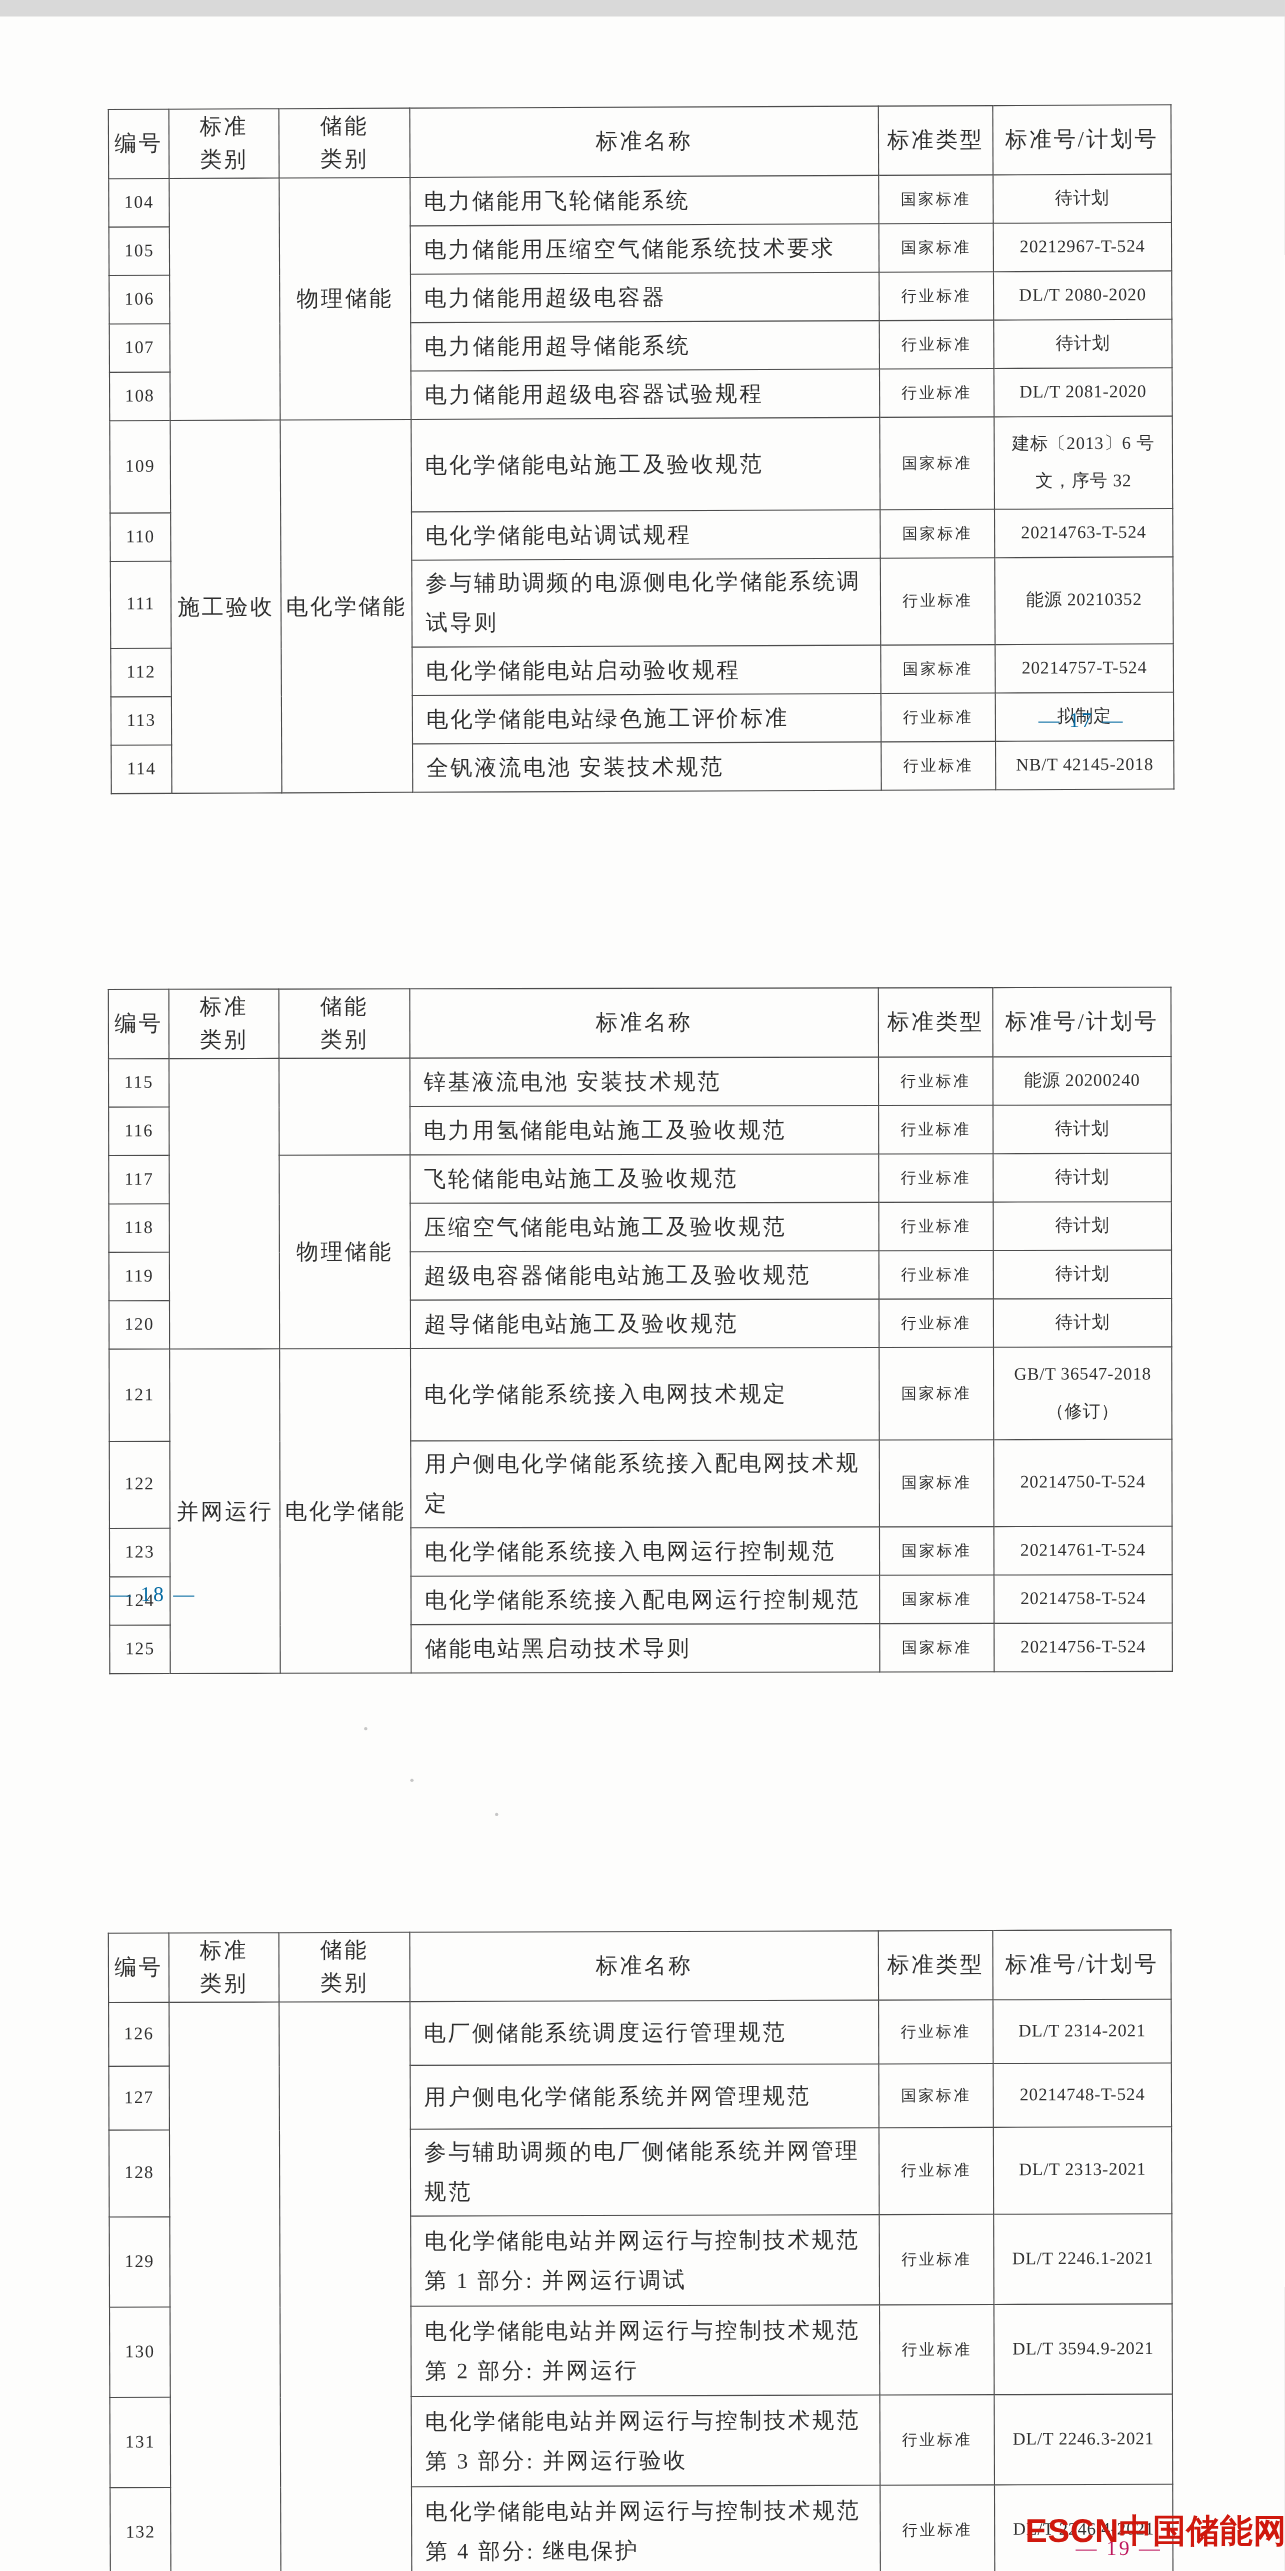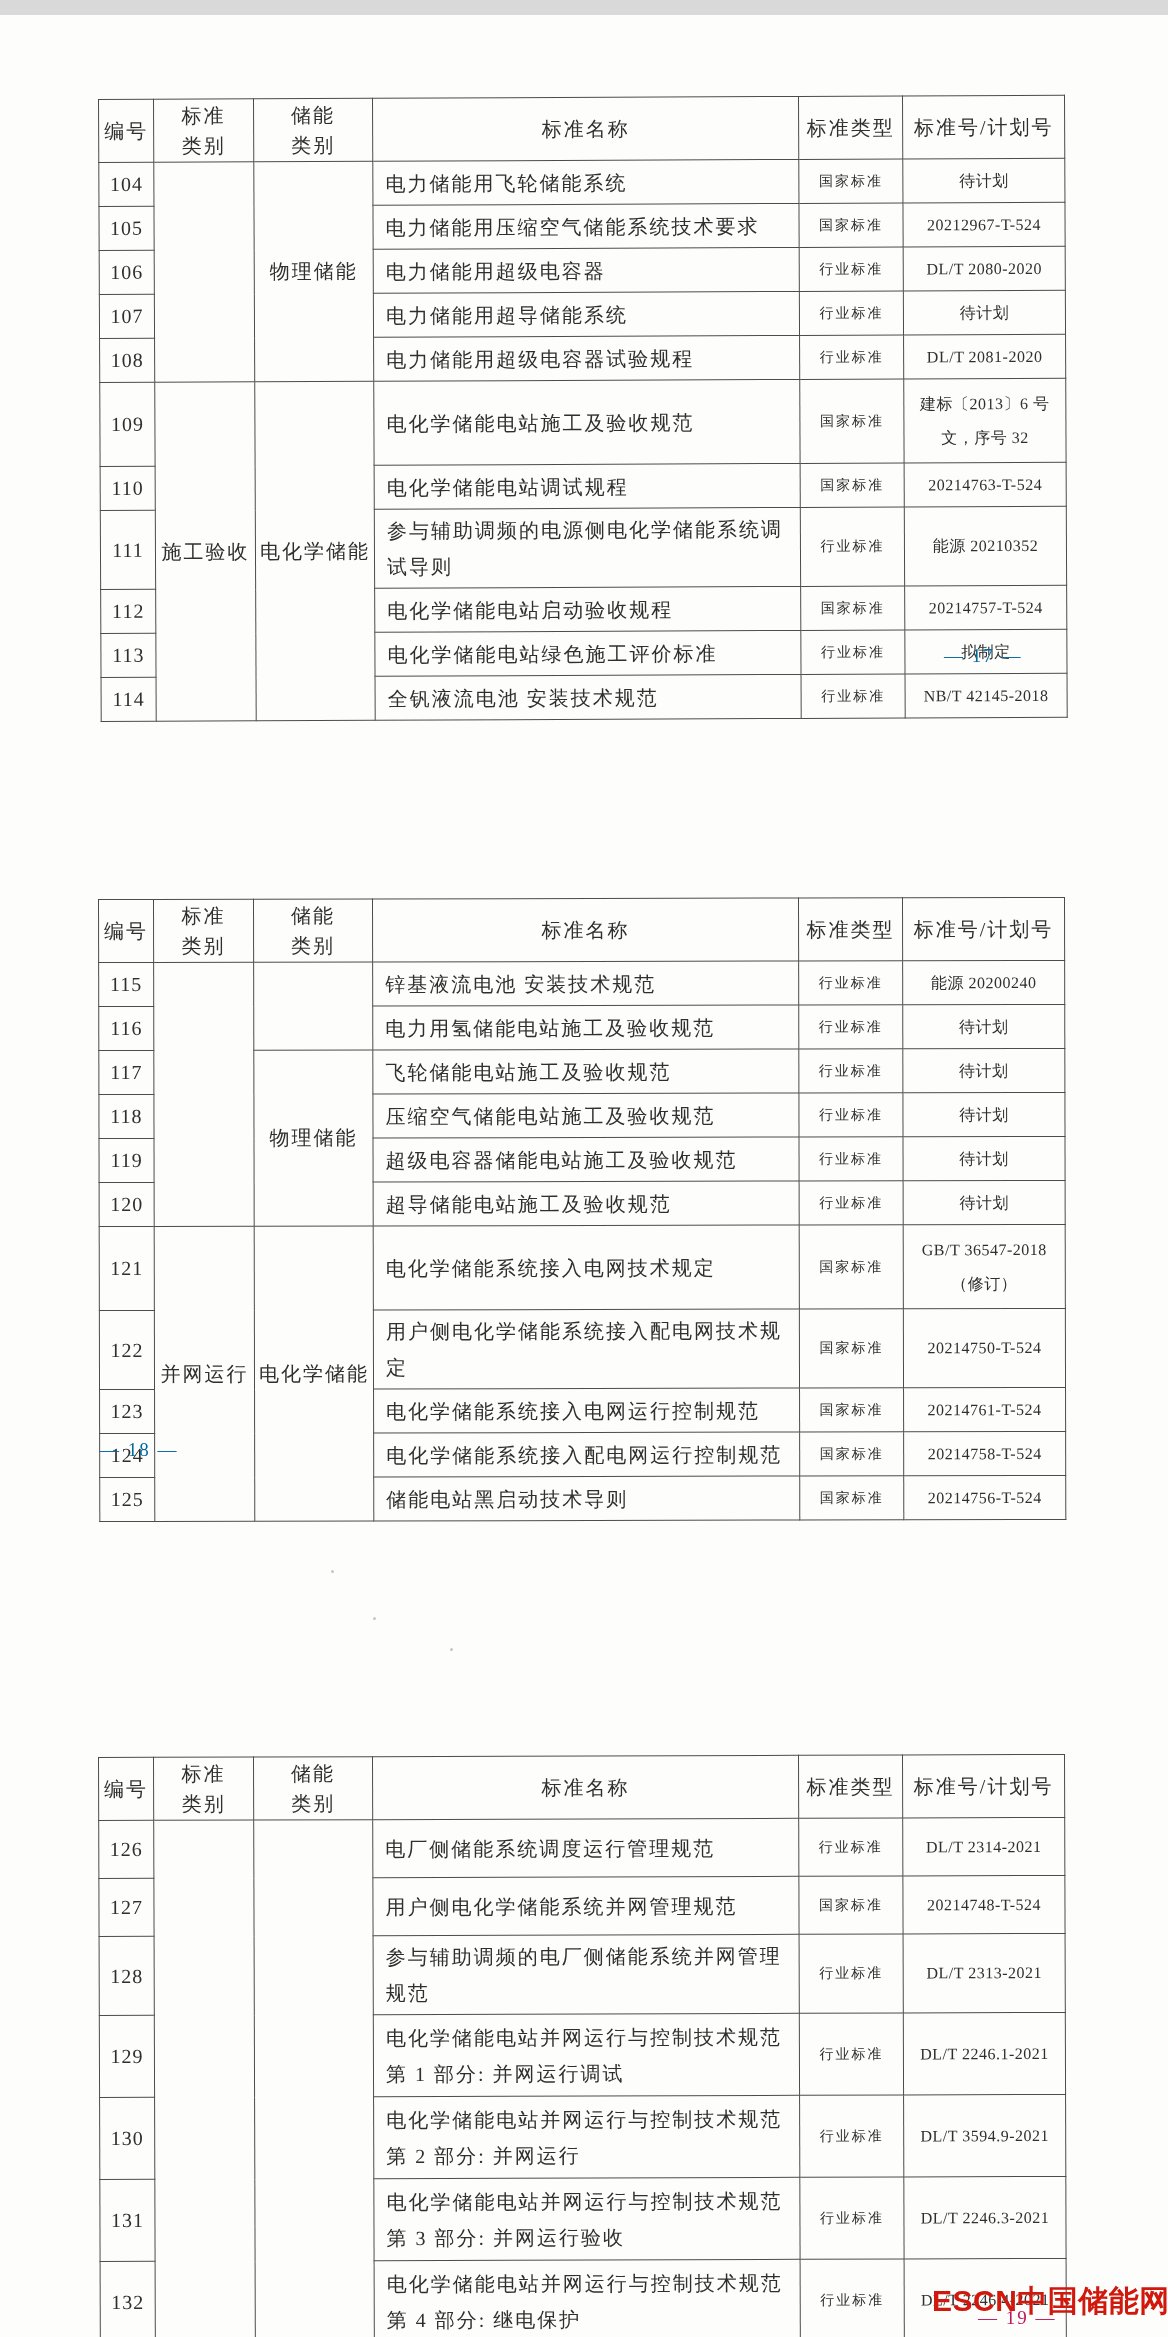--- a/index.html
+++ b/index.html
@@ -14,21 +14,21 @@
   }
   .t1{top:84px;transform:rotate(-0.25deg);}
   .t2{top:884px;transform:rotate(-0.12deg);}
   .t3{top:1742px;transform:rotate(-0.18deg);}
   th,td{
     border:1px solid #4c4c4c;text-align:center;vertical-align:middle;
     padding:0;font-weight:normal;overflow:hidden;
   }
   th{font-size:20px;letter-spacing:2px;line-height:30px;height:62px;white-space:pre-line;}
   td{font-size:20px;letter-spacing:2px;}
-  td.num{font-size:20px;letter-spacing:1px;}
+  td.num{font-size:16px;letter-spacing:1px;}
   td.name{text-align:left;padding:3px 6px 3px 12px;line-height:36px;}
   td.type{font-size:14px;}
   td.code{font-size:16px;letter-spacing:.5px;white-space:pre-line;line-height:34px;}
   .t1 td,.t2 td{height:37px;}
   .t1 tr.tall td,.t2 tr.tall td{height:77px;}
   .t3 td{height:51px;}
   .t3 tr.tall td{height:75px;}
   .pgmark{
     position:absolute;font-size:19px;letter-spacing:2px;color:#0369a1;white-space:nowrap;
   }

